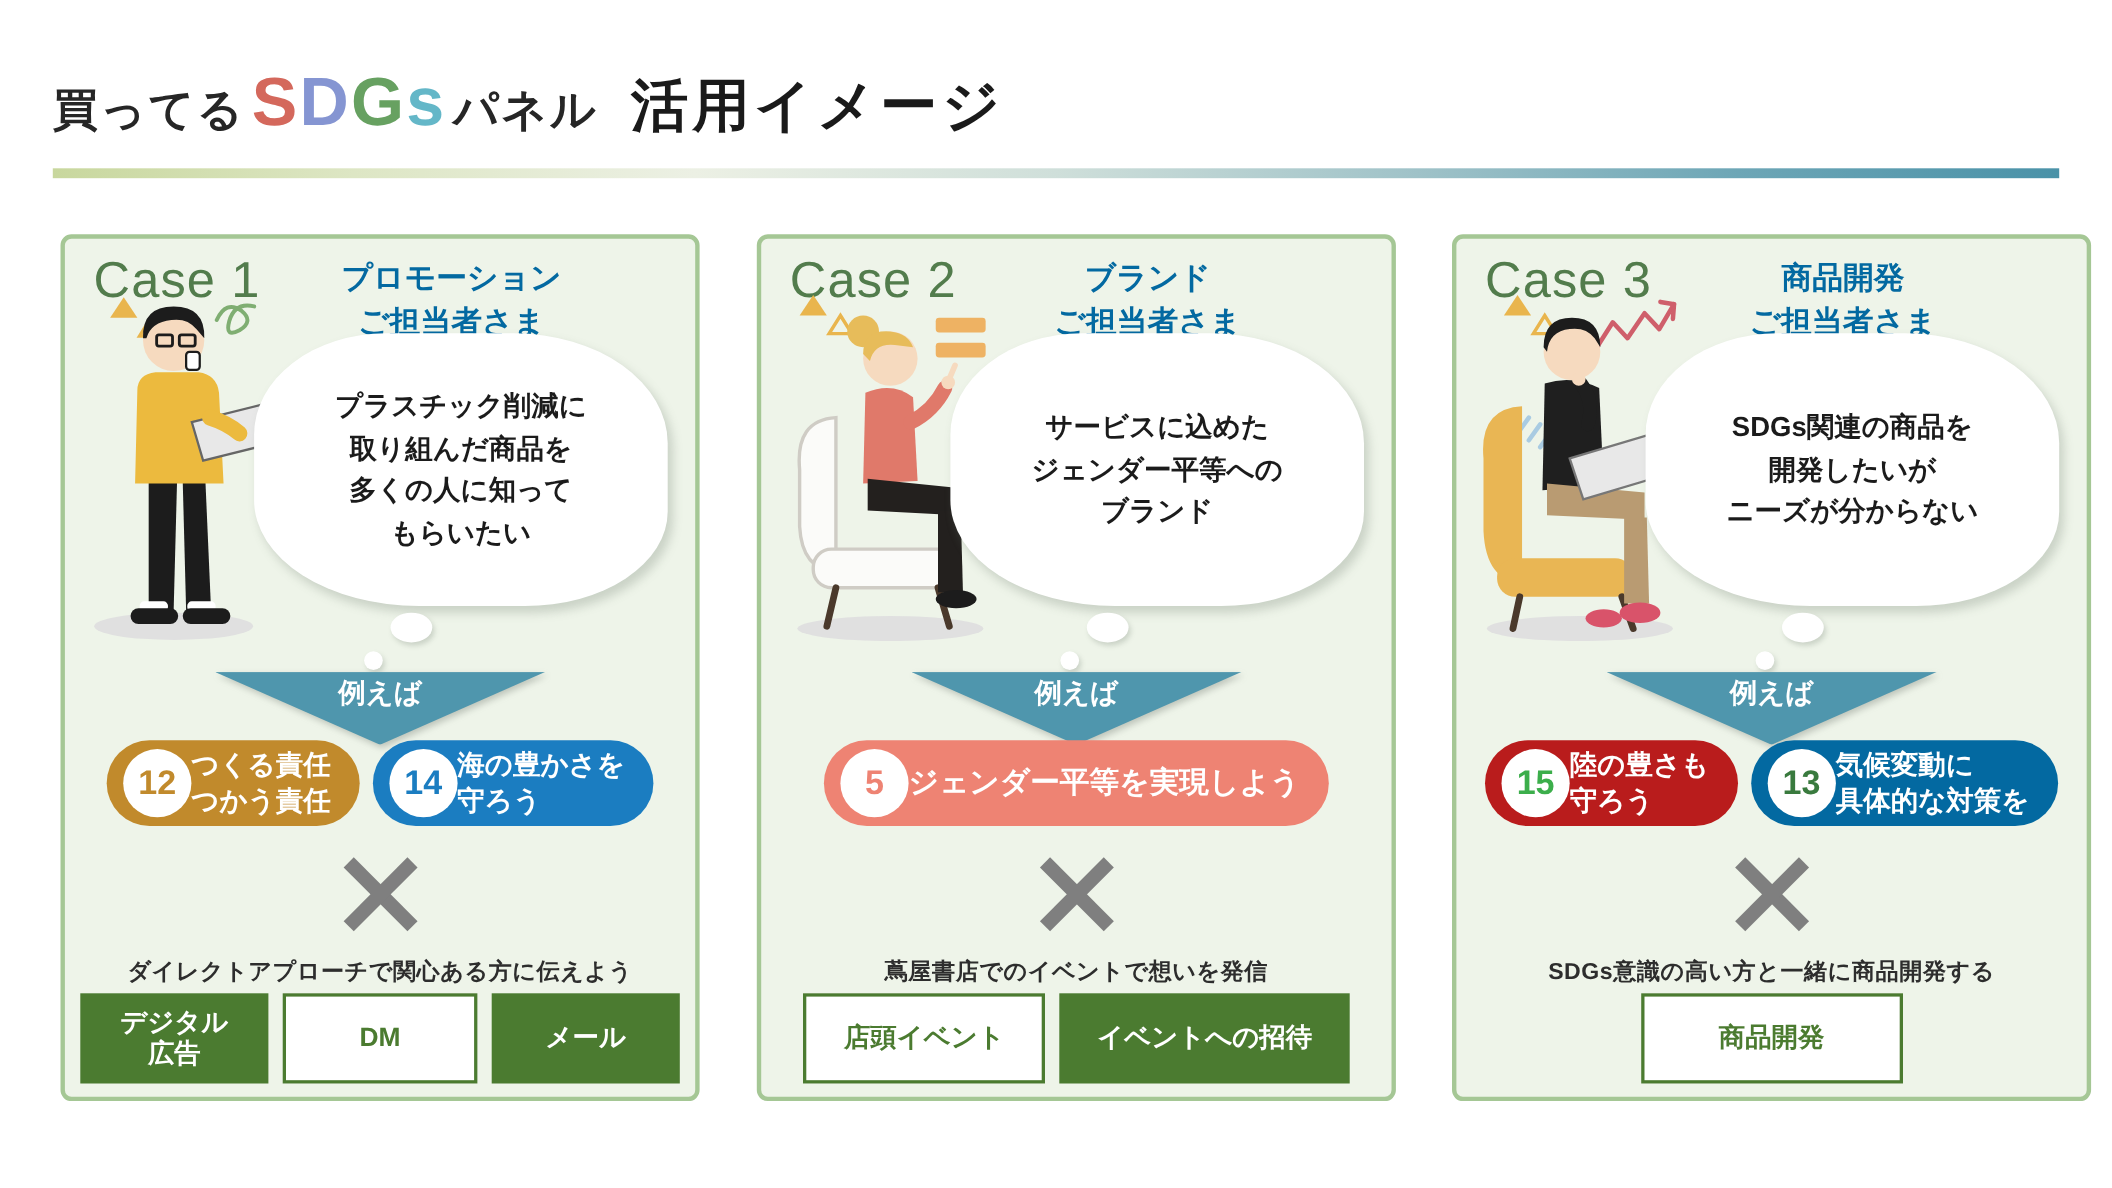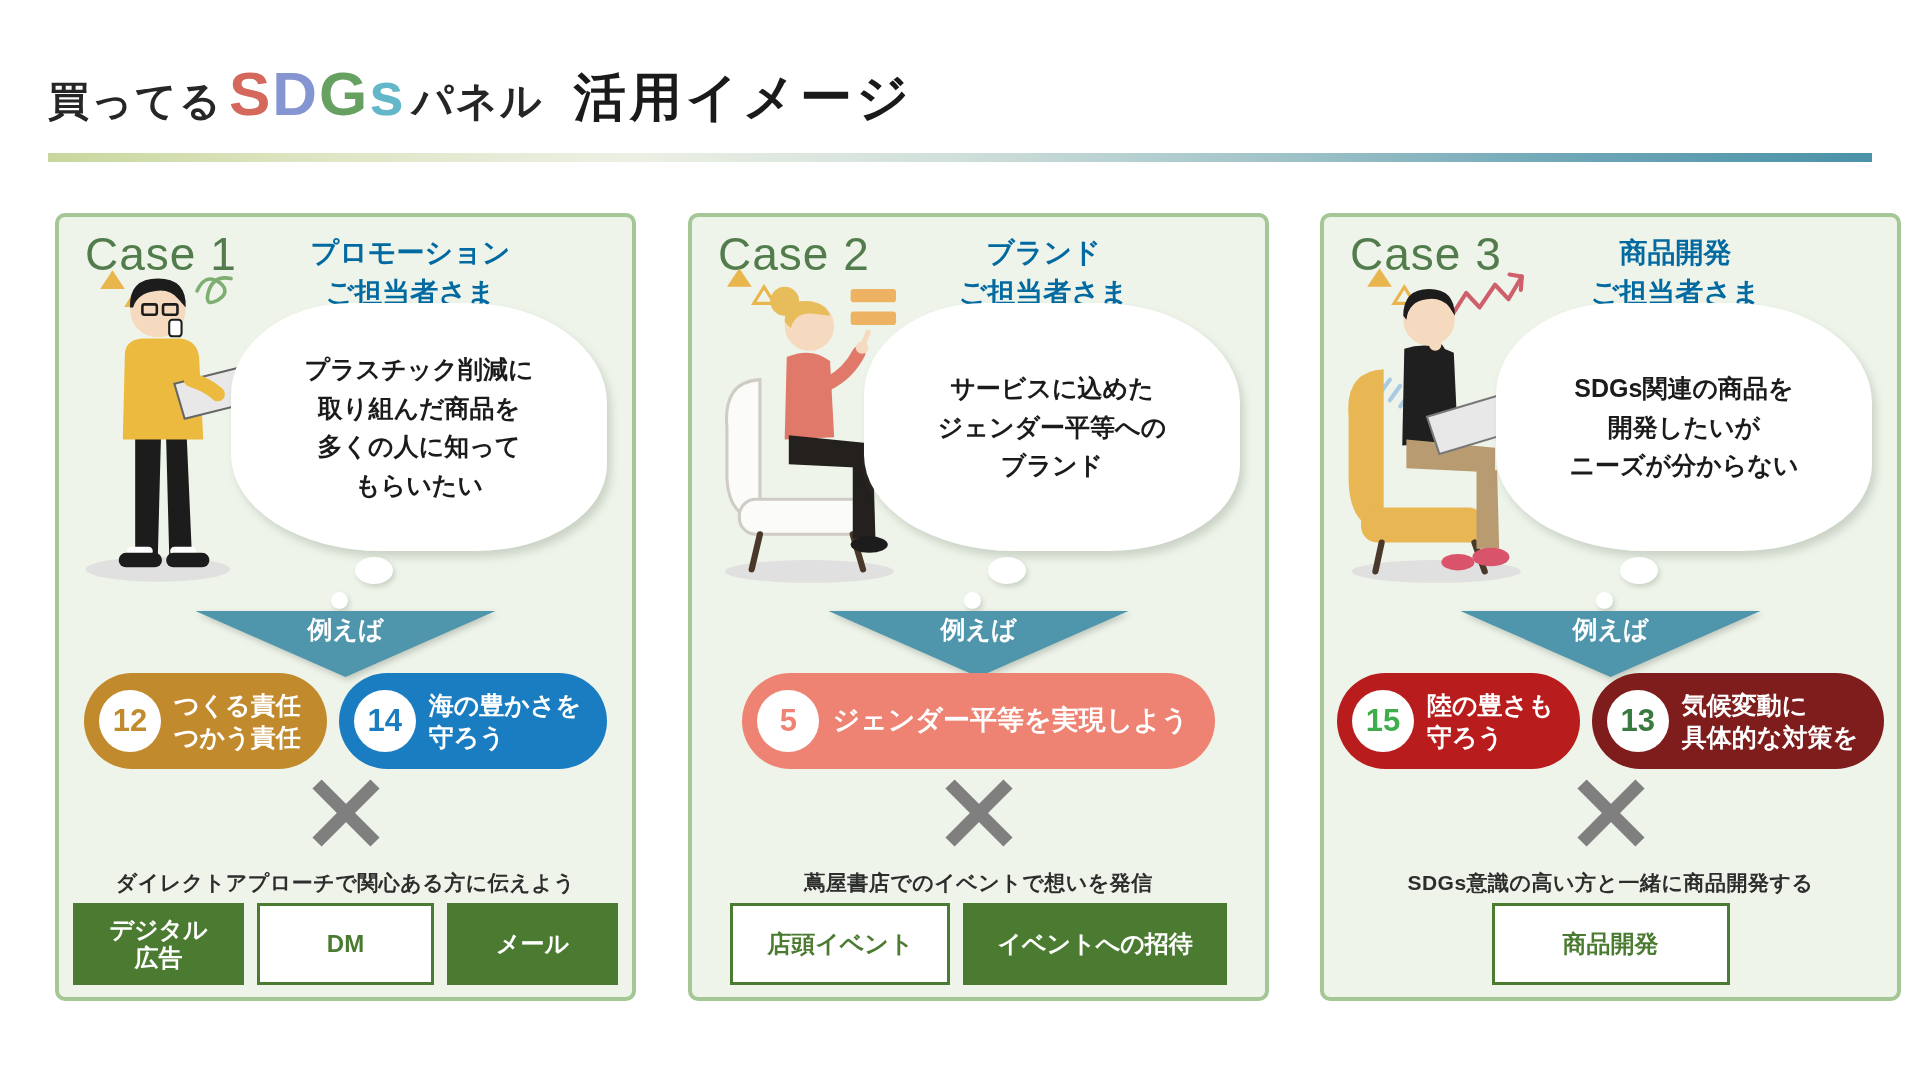--- a/index.html
+++ b/index.html
@@ -39,21 +39,21 @@
   .thought-dot{position:absolute;background:#fff;border-radius:50%;box-shadow:2px 3px 5px rgba(110,125,110,.28);}
   .dot-a{left:296px;top:340px;width:38px;height:27px;}
   .dot-b{left:272px;top:375px;width:17px;height:17px;}
   
   .example{position:absolute;left:50%;top:394px;transform:translateX(-50%);width:300px;height:66px;
     filter:drop-shadow(2px 3px 3px rgba(100,110,100,.35));}
   .example-tri{width:100%;height:100%;background:#4f96ad;clip-path:polygon(0 0,100% 0,50% 100%);}
   .example-label{position:absolute;top:2px;left:0;right:0;text-align:center;font-size:25px;font-weight:bold;color:#ffffff;}
   
   .badge-row{position:absolute;left:12px;right:12px;top:456px;display:flex;justify-content:center;gap:12px;}
-  .badge{height:96px;border-radius:50px;display:flex;align-items:center;gap:13px;
+  .badge{height:78px;border-radius:50px;display:flex;align-items:center;
     padding:0 26px 0 15px;color:#ffffff;flex:0 0 auto;}
   .badge-circle{width:62px;height:62px;background:#ffffff;border-radius:50%;flex:0 0 auto;
     display:flex;align-items:center;justify-content:center;font-size:31px;font-weight:bold;}
   .badge-label{font-size:25px;font-weight:bold;line-height:1.3;white-space:nowrap;}
   .badge-label.single{font-size:27px;}
   
   .cross{position:absolute;left:50%;top:556px;width:80px;height:80px;transform:translateX(-50%);}
   .cross::before,.cross::after{content:"";position:absolute;left:50%;top:50%;width:82px;height:13px;
     background:#7f7f7f;transform:translate(-50%,-50%) rotate(45deg);}
   .cross::after{transform:translate(-50%,-50%) rotate(-45deg);}
@@ -246,21 +246,21 @@
     <div class="example-label">例えば</div>
   </div>
   <div class="badge-row">
     <div class="badge" style="background-color: #b91c1c;">
       <span class="badge-circle" style="color: rgb(60, 174, 75);">15</span>
       <span class="badge-label">
         <div>陸の豊さも</div>
         <div>守ろう</div>
       </span>
     </div>
-    <div class="badge" style="background-color: #7f1d1d;">
+    <div class="badge" style="background-color: #0369a1;">
       <span class="badge-circle" style="color: rgb(57, 122, 62);">13</span>
       <span class="badge-label">
         <div>気候変動に</div>
         <div>具体的な対策を</div>
       </span>
     </div>
   </div>
   <div class="cross"></div>
   <div class="case-desc">SDGs意識の高い方と一緒に商品開発する</div>
   <div class="tag-row">

